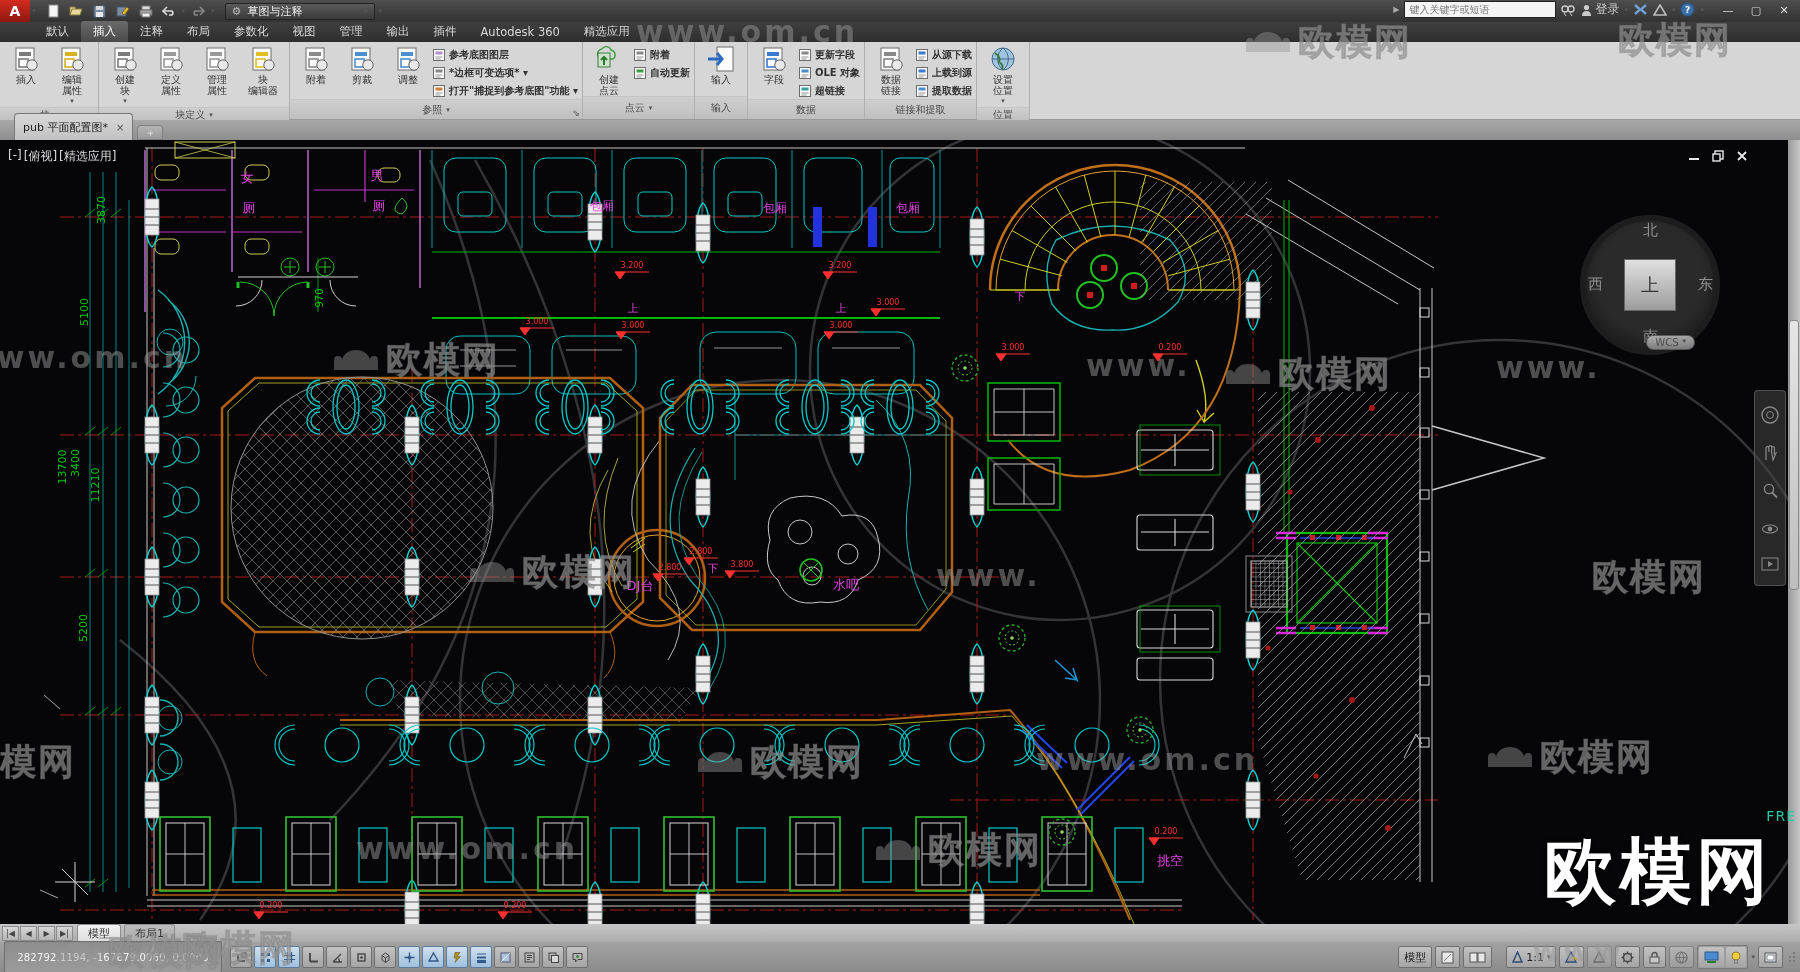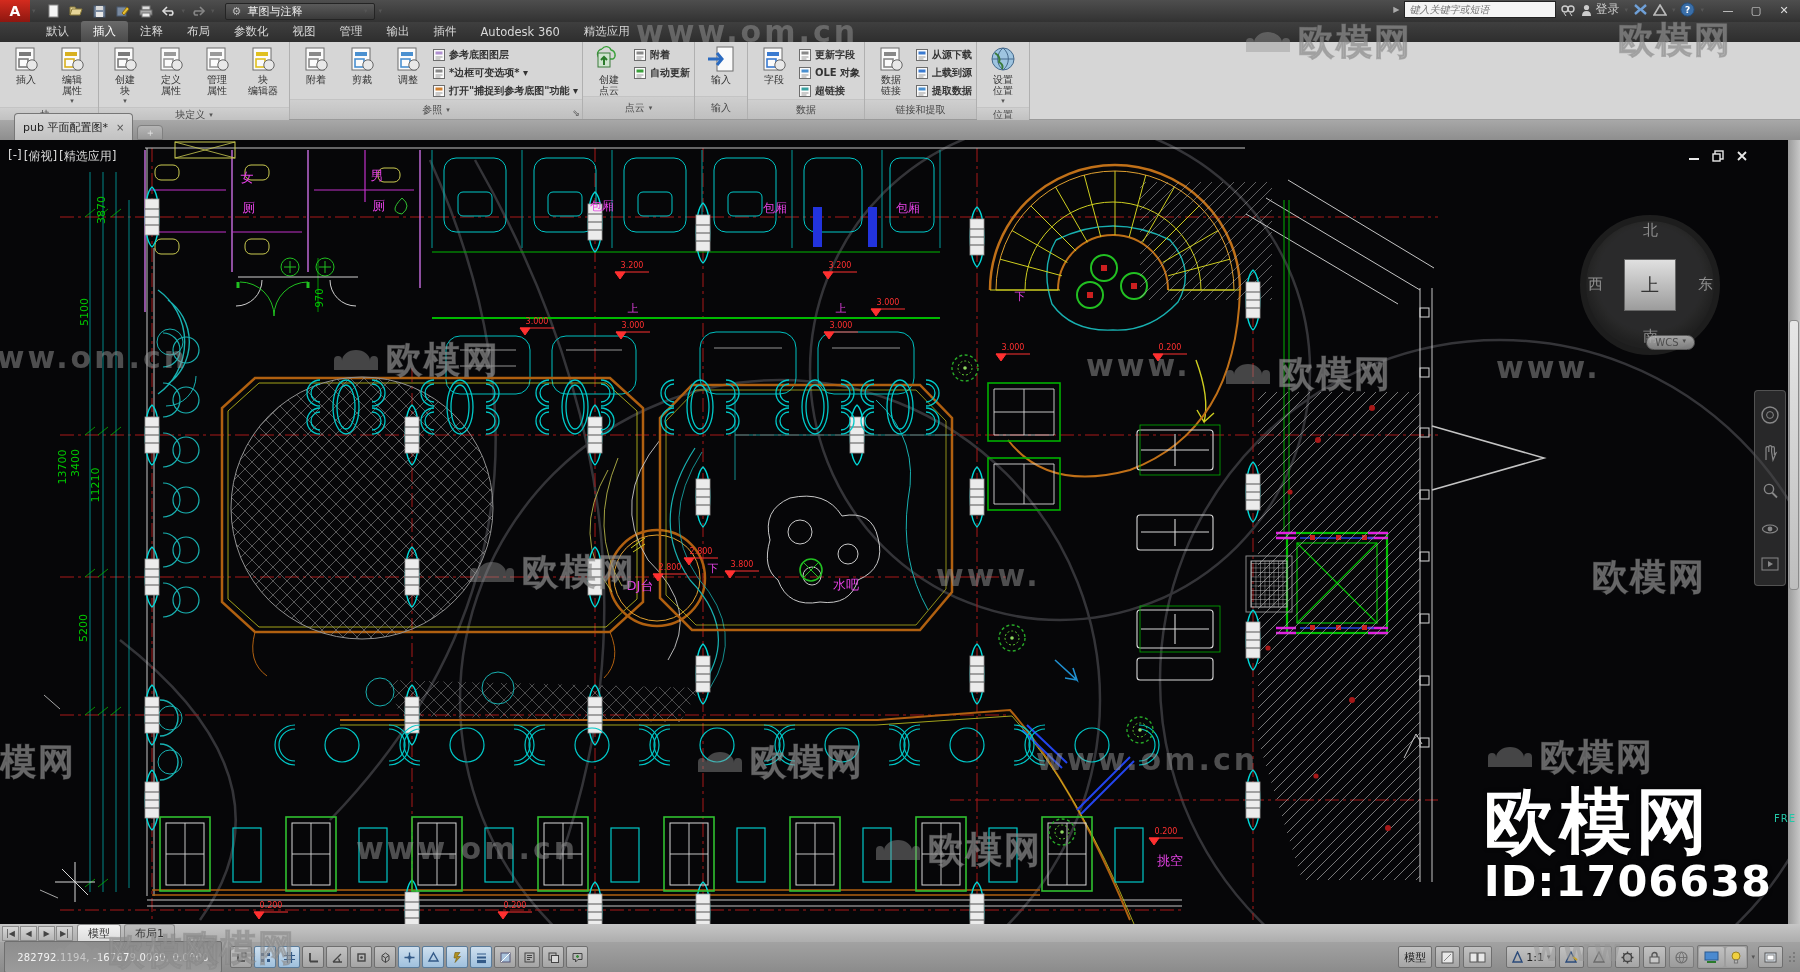--- a/index.html
+++ b/index.html
@@ -14,21 +14,21 @@
     color:#fff; font-weight:bold; font-size:14px; display:flex; align-items:center; justify-content:center; }
   .qat { display:flex; align-items:center; gap:3px; margin-left:8px; }
   .qbtn { width:20px; height:18px; display:flex; align-items:center; justify-content:center; border-radius:2px; }
   .qbtn svg { display:block; }
   #workspace { margin-left:10px; background:linear-gradient(#5a5a5a,#3a3a3a); border:1px solid #242424;
     border-radius:2px; height:17px; display:flex; align-items:center; padding:0 6px; gap:6px; font-size:11px; color:#eee; width:150px; }
   #workspace .gear { color:#bbb; }
   #title-center { position:absolute; left:0; right:0; text-align:center; font-size:12px; color:#e8e8e8; pointer-events:none; }
   #infocenter { position:absolute; right:96px; top:1px; display:flex; align-items:center; gap:5px; }
   #search-box { width:152px; height:17px; background:#f4f4f4; border:1px solid #222; font-size:10px;
-    color:#777; font-style:italic; padding:0 4px; }
+    color:#777; padding:0 4px; }
   .ic-btn { color:#ccc; font-size:12px; display:flex; align-items:center; gap:3px; }
   #winbtns { position:absolute; right:2px; top:0; display:flex; }
   .wbtn { width:28px; height:20px; display:flex; align-items:center; justify-content:center; color:#ddd; font-size:11px; }
 
   
   #ribbontabs { position:absolute; top:22px; left:0; width:1800px; height:20px; background:linear-gradient(#3f3f3f,#2e2e2e);
     display:flex; align-items:flex-end; padding-left:34px; }
   .rtab { color:#d8d8d8; font-size:11.5px; padding:3px 12px; cursor:default; }
   .rtab.active { background:linear-gradient(#6a6a6a,#4a4a4a); color:#fff; border-radius:3px 3px 0 0; }
 
@@ -85,21 +85,21 @@
 
   
   .wm { position:absolute; color:rgba(165,165,165,0.55); font-weight:bold; white-space:nowrap; z-index:6;
     display:flex; align-items:center; gap:4px; pointer-events:none; }
   .wm .brand { font-size:36px; letter-spacing:2px; -webkit-text-stroke:1px rgba(120,120,120,0.4); }
   .wm .url { font-size:30px; letter-spacing:3px; color:rgba(150,150,150,0.5); }
   .wm svg { opacity:0.8; }
   #bigwm { position:absolute; right:28px; bottom:18px; z-index:7; text-align:left; color:#fff; pointer-events:none; }
   #bigwm .l1 { font-size:72px; font-weight:bold; letter-spacing:4px; text-shadow:0 0 4px rgba(0,0,0,0.9); line-height:70px; }
   #bigwm .l2 { font-size:43px; font-weight:bold; letter-spacing:1px; text-shadow:0 0 4px rgba(0,0,0,0.9); }
-  #free-tag { position:absolute; right:4px; bottom:100px; color:#22c8a8; font-size:10px; z-index:7; letter-spacing:1px; }
+  #free-tag { position:absolute; right:4px; bottom:100px; color:#22c8a8; font-size:14px; z-index:7; letter-spacing:1px; }
 
   
   #layouttabs { position:absolute; top:924px; left:0; width:1800px; height:18px; background:linear-gradient(#c6c6c6,#adadad);
     display:flex; align-items:center; font-size:11px; color:#333; padding-left:2px; }
   .ltnav { width:17px; height:15px; background:linear-gradient(#d6d6d6,#b5b5b5); border:1px solid #8c8c8c;
     display:flex; align-items:center; justify-content:center; font-size:8px; color:#444; margin-right:1px; }
   .ltab { padding:1px 10px; border:1px solid #8c8c8c; border-bottom:none; margin-left:3px;
     background:linear-gradient(#bdbdbd,#a8a8a8); border-radius:3px 3px 0 0; }
   .ltab.active { background:linear-gradient(#f2f2f2,#dcdcdc); }
 
@@ -1195,21 +1195,20 @@
         </span>
     </div>
 
     <div id="vscroll">
         <div class="thumb"></div>
       </div>
 
     <div id="free-tag">FRE</div>
     <div id="bigwm">
       <div class="l1">欧模网</div>
-      <div class="l2">ID:1706638</div>
     </div>
   </div>
 
   <div id="layouttabs">
     <div class="ltnav">|◀</div>
     <div class="ltnav">◀</div>
     <div class="ltnav">▶</div>
     <div class="ltnav">▶|</div>
     <div class="ltab active">模型</div>
     <div class="ltab">布局1</div>

